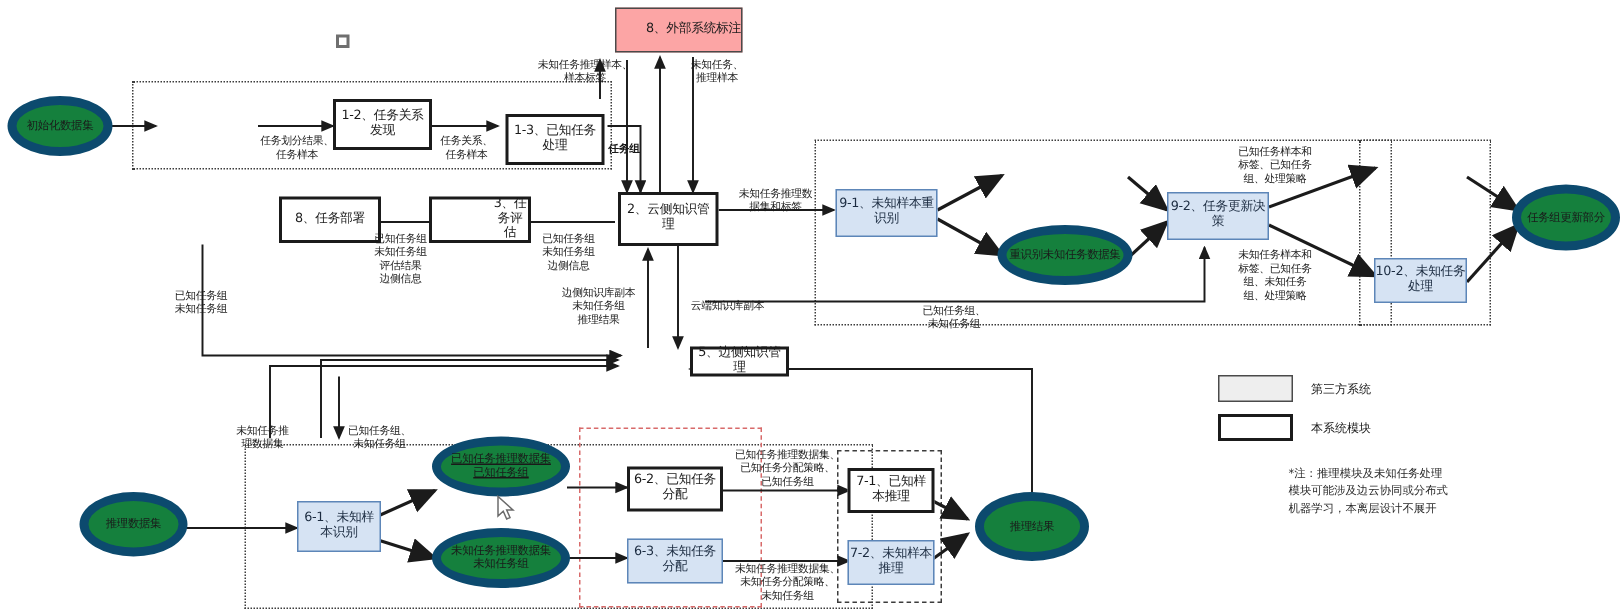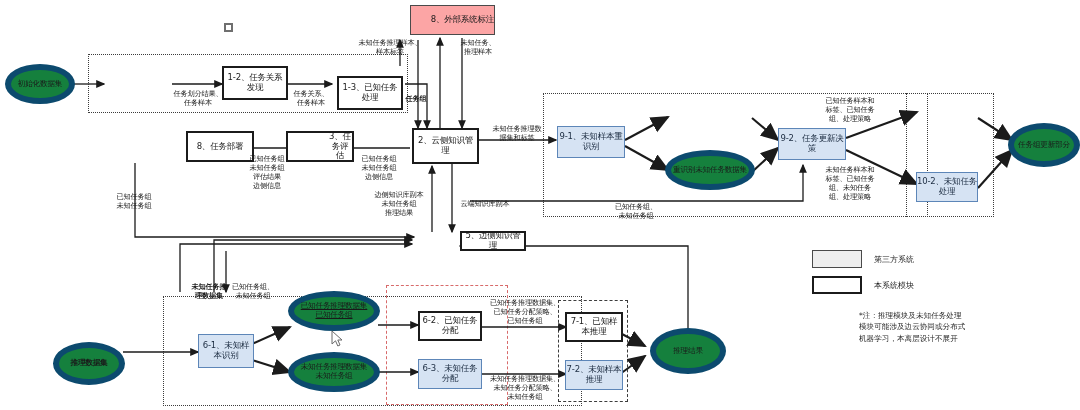--- a/index.html
+++ b/index.html
@@ -107,21 +107,21 @@
       <path d="M180,292 L180,244 L412,244"></path>
       <path d="M214,292 L214,240 L412,240"></path>
 
       <path d="M226,251 L226,292"></path>
     </g>
   </svg>
 
   <div class="node ell" style="left:5px;top:64px;width:70px;height:40px;">
     <span>初始化数据集</span>
   </div>
-  <div class="node ell" style="left:53px;top:342px;width:72px;height:43px;font-weight:bold;">
+  <div class="node ell" style="left:53px;top:328px;width:72px;height:43px;">
     <span>推理数据集</span>
   </div>
   <div class="node ell" style="left:650px;top:328px;width:76px;height:46px;">
     <span>推理结果</span>
   </div>
   <div class="node ell" style="left:1008px;top:123px;width:72px;height:44px;">
     <span>任务组更新部分</span>
   </div>
 
   <div class="node box gray" style="left:410px;top:5px;width:85px;height:30px;">
@@ -212,21 +212,21 @@
   <div class="edge-label" style="left:455px;top:199px;width:60px;">云端知识库副本</div>
   <div class="edge-label" style="left:604px;top:202px;width:64px;">已知任务组、
 未知任务组</div>
   <div class="edge-label" style="left:818px;top:96px;width:64px;">已知任务样本和
 标签、已知任务
 组、处理策略</div>
   <div class="edge-label" style="left:818px;top:165px;width:64px;">未知任务样本和
 标签、已知任务
 组、未知任务
 组、处理策略</div>
-  <div class="edge-label" style="left:186px;top:282px;width:46px;font-weight:bold;">未知任务推
+  <div class="edge-label" style="left:152px;top:282px;width:46px;">未知任务推
 理数据集</div>
   <div class="edge-label" style="left:224px;top:282px;width:58px;">已知任务组、
 未知任务组</div>
   <div class="edge-label" style="left:488px;top:298px;width:74px;">已知任务推理数据集、
 已知任务分配策略、
 已知任务组</div>
   <div class="edge-label" style="left:488px;top:374px;width:74px;">未知任务推理数据集、
 未知任务分配策略、
 未知任务组</div>
 

